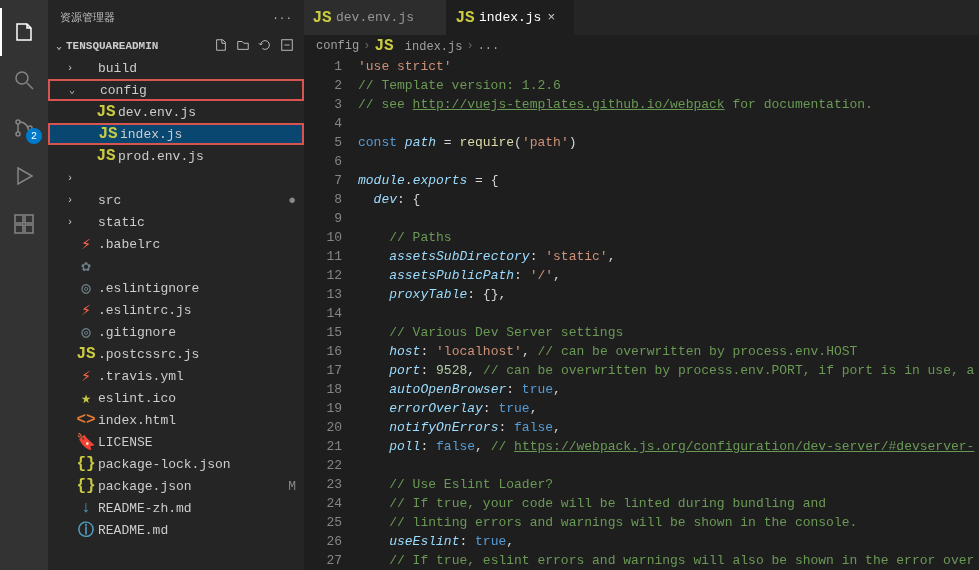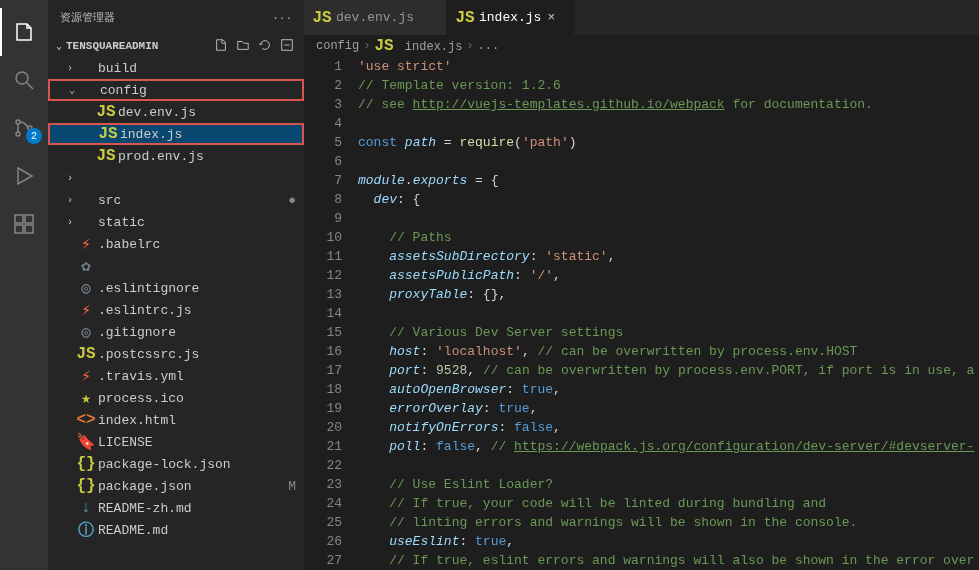--- a/index.html
+++ b/index.html
@@ -204,21 +204,21 @@
       <div class="tree-item">
         <span class="tree-indent" style="width:14px"></span>
         <span class="chev"></span>
         <span class="ficon ic-yml">⚡</span>
         <span class="tree-label">.travis.yml</span>
       </div>
       <div class="tree-item">
         <span class="tree-indent" style="width:14px"></span>
         <span class="chev"></span>
         <span class="ficon ic-star">★</span>
-        <span class="tree-label">process.ico</span>
+        <span class="tree-label">eslint.ico</span>
       </div>
       <div class="tree-item">
         <span class="tree-indent" style="width:14px"></span>
         <span class="chev"></span>
         <span class="ficon ic-html">&lt;&gt;</span>
         <span class="tree-label">index.html</span>
       </div>
       <div class="tree-item">
         <span class="tree-indent" style="width:14px"></span>
         <span class="chev"></span>

